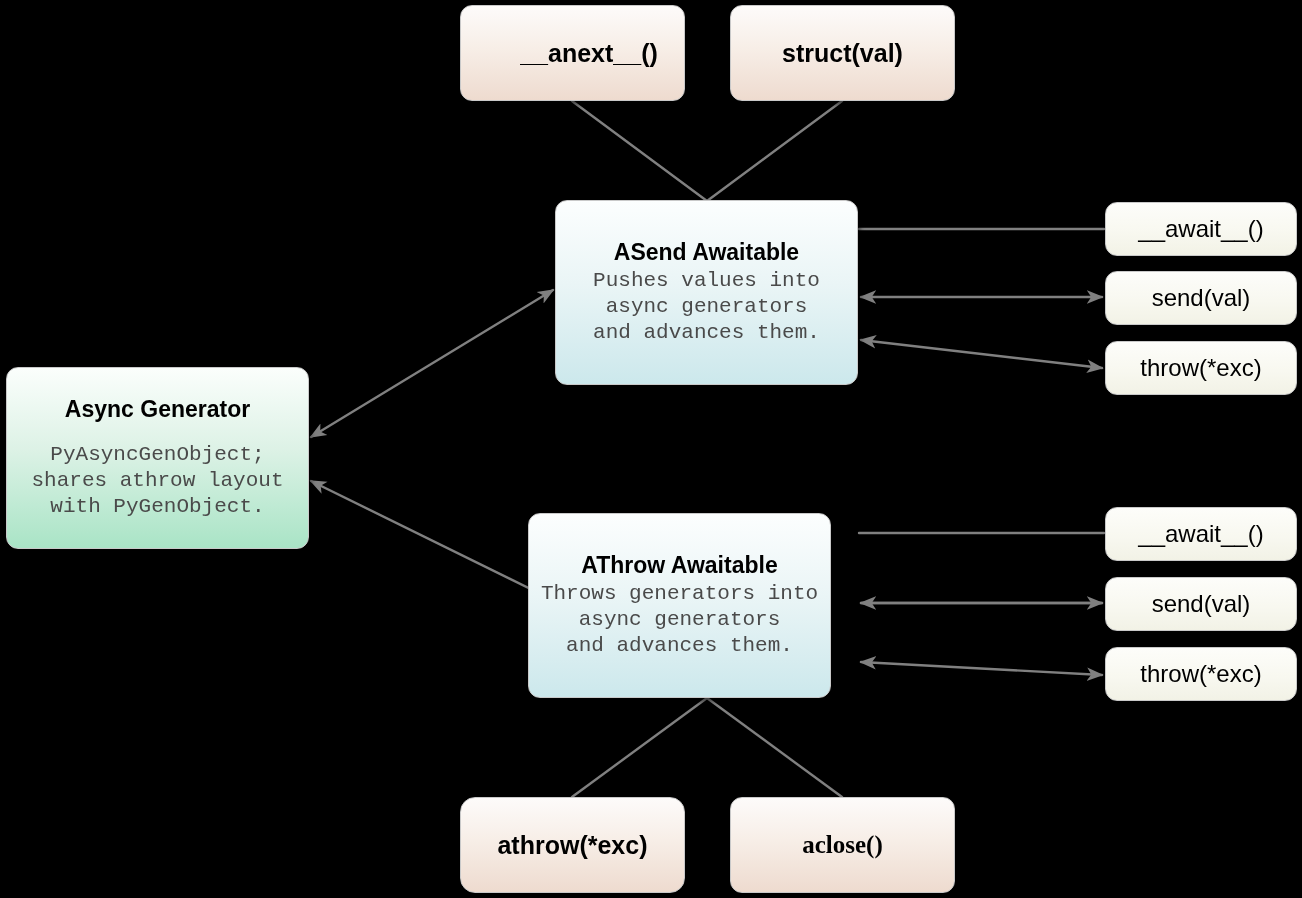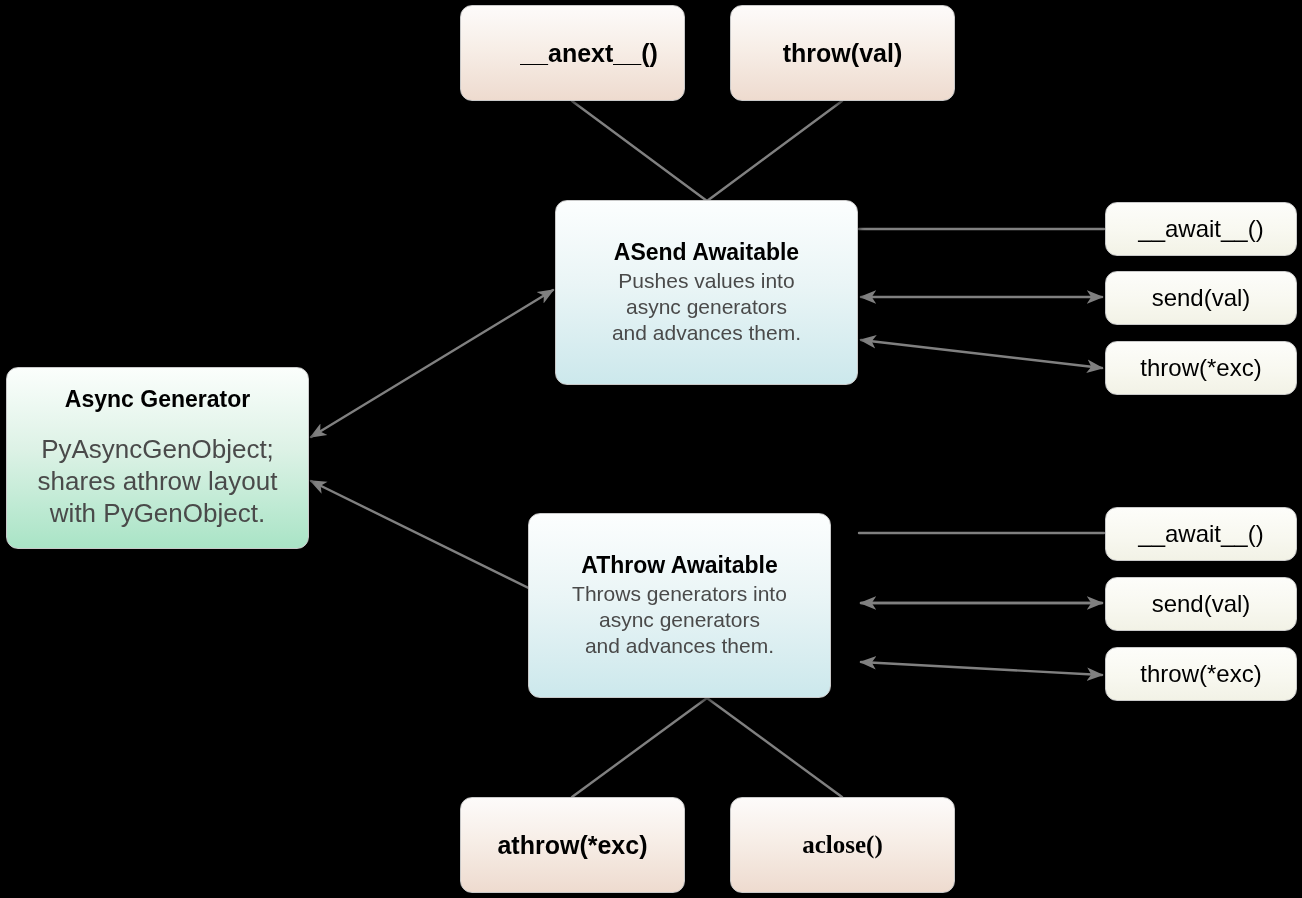--- a/index.html
+++ b/index.html
@@ -53,32 +53,33 @@
     background: linear-gradient(to bottom, #fbfefc 0%, #ddf2e6 45%, #a9e4c6 100%);
   }
   .node-title {
     font-weight: bold;
     color: #000000;
     line-height: 1.15;
   }
   .node-desc {
     color: #4a4a4a;
     line-height: 1.24;
+    font-family: Liberation Mono, monospace;
   }
 
   
   #node-anext  { left: 460px; top: 5px;   width: 225px; height: 96px; padding-left: 33px; }
   #node-asend-call { left: 730px; top: 5px; width: 225px; height: 96px; }
-  #node-athrow-call { left: 460px; top: 797px; width: 225px; height: 96px; }
+  #node-athrow-call { left: 460px; top: 797px; width: 225px; height: 96px; border-radius: 15px; }
   #node-aclose { left: 730px; top: 797px; width: 225px; height: 96px; font-family: Liberation Serif, serif; }
   .node.peach .node-title { font-size: 25px; letter-spacing: 0px; }
 
   #node-generator { left: 6px; top: 367px; width: 303px; height: 182px; padding: 6px 10px; }
   #node-generator .node-title { font-size: 23px; margin-bottom: 20px; }
-  #node-generator .node-desc  { font-size: 26px; }
+  #node-generator .node-desc  { font-size: 21px; }
 
   #node-asend  { left: 555px; top: 200px; width: 303px; height: 185px; padding: 20px 10px; }
   #node-athrow { left: 528px; top: 513px; width: 303px; height: 185px; padding: 6px 10px; }
   #node-asend .node-title, #node-athrow .node-title { font-size: 23px; margin-bottom: 2px; }
   #node-asend .node-desc,  #node-athrow .node-desc  { font-size: 21px; }
 
   .node.cream { width: 192px; height: 54px; left: 1105px; }
   .node.cream .node-title { font-size: 24px; font-weight: normal; }
   #node-asend-await { top: 202px; }
   #node-asend-send  { top: 271px; }
@@ -129,21 +130,21 @@
 
       <line x1="861" y1="662" x2="1102" y2="675" marker-start="url(#arrowStart)" marker-end="url(#arrowEnd)"></line>
     </g>
   </svg>
 
   <div class="node peach" id="node-anext">
     <div class="node-title">__anext__()</div>
   </div>
 
   <div class="node peach" id="node-asend-call">
-    <div class="node-title">throw(val)</div>
+    <div class="node-title">struct(val)</div>
   </div>
 
   <div class="node peach" id="node-athrow-call">
     <div class="node-title">athrow(*exc)</div>
   </div>
 
   <div class="node peach" id="node-aclose">
     <div class="node-title">aclose()</div>
   </div>
 

